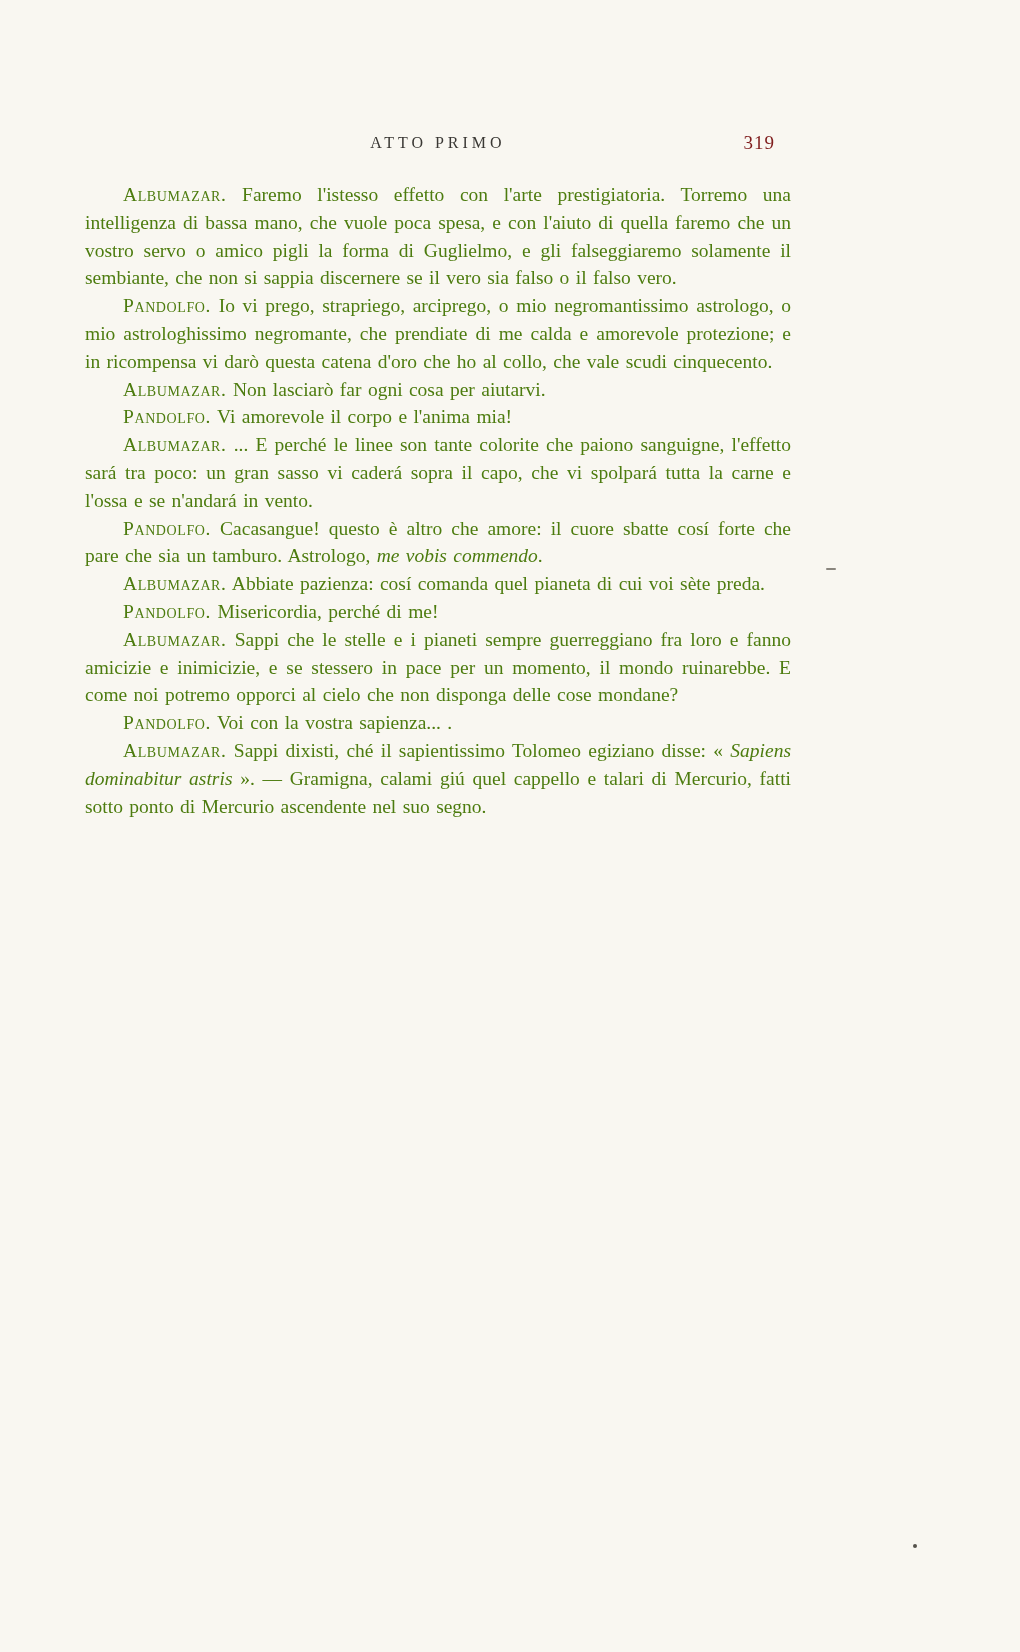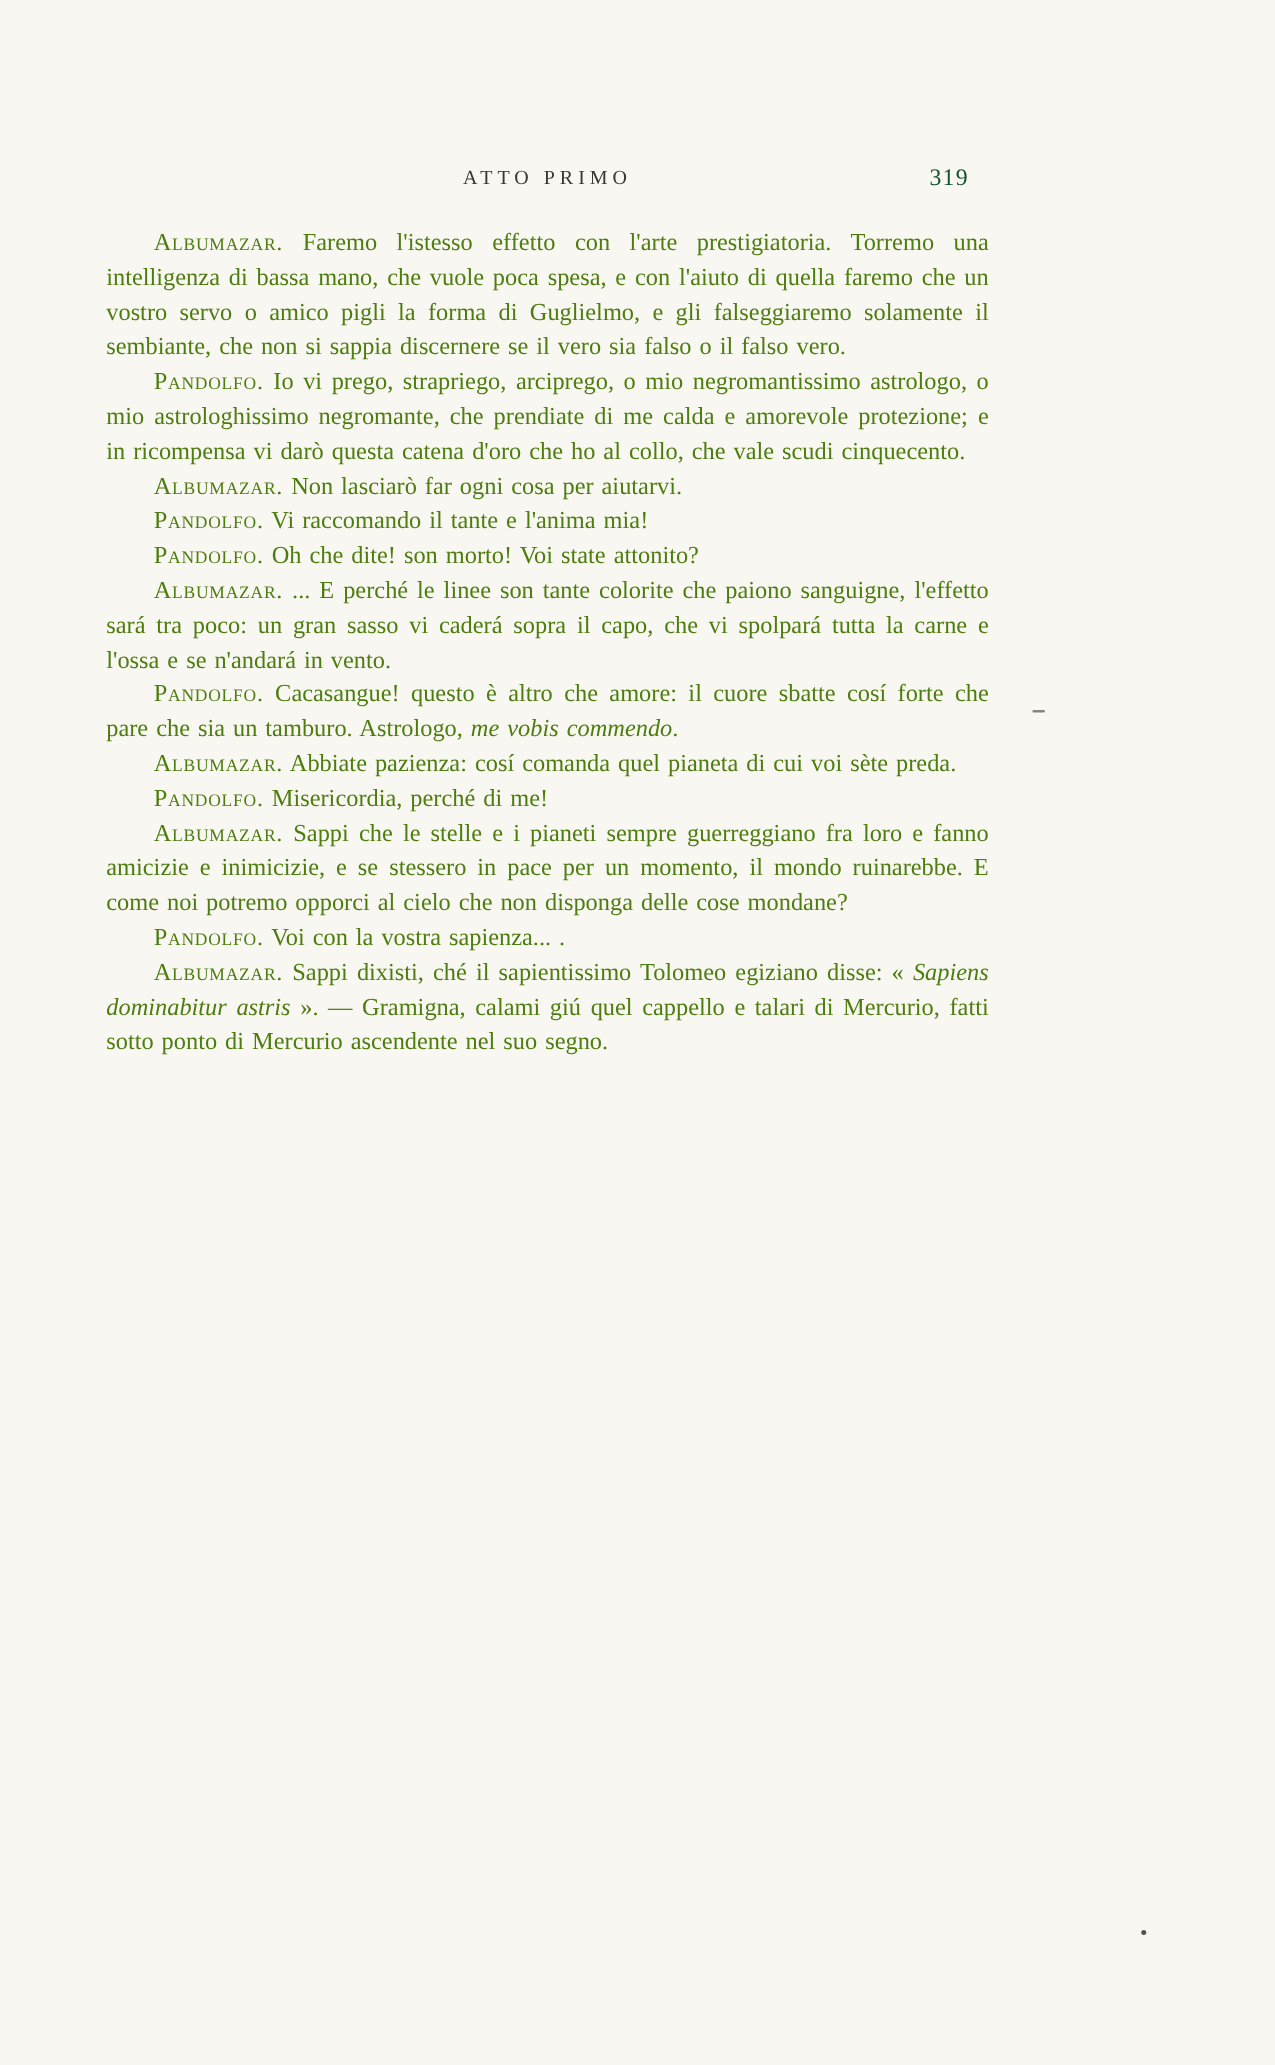--- a/index.html
+++ b/index.html
@@ -31,21 +31,21 @@
     font-size: 16px;
     letter-spacing: 4px;
     color: #3a3834;
   }
   .page-number {
     position: absolute;
     right: 16px;
     top: -2px;
     font-size: 19px;
     letter-spacing: 1px;
-    color: #14532d;
+    color: #7f1d1d;
   }
   .play-text {
     position: absolute;
     top: 181px;
     left: 85px;
     width: 706px;
     font-size: 19.5px;
     line-height: 27.8px;
     text-align: justify;
     color: #4d7c0f;
@@ -89,22 +89,21 @@
 
   <div class="header">
     <span class="header-title">ATTO PRIMO</span>
     <span class="page-number">319</span>
   </div>
 
   <div class="play-text" id="play-text">
       <p class="para"><span class="speaker">Albumazar.</span><span> Faremo l'istesso effetto con l'arte prestigiatoria. Torremo una intelligenza di bassa mano, che vuole poca spesa, e con l'aiuto di quella faremo che un vostro servo o amico pigli la forma di Guglielmo, e gli falseggiaremo solamente il sembiante, che non si sappia discernere se il vero sia falso o il falso vero.</span></p>
       <p class="para"><span class="speaker">Pandolfo.</span><span> Io vi prego, strapriego, arciprego, o mio negromantissimo astrologo, o mio astrologhissimo negromante, che prendiate di me calda e amorevole protezione; e in ricompensa vi darò questa catena d'oro che ho al collo, che vale scudi cinquecento.</span></p>
       <p class="para"><span class="speaker">Albumazar.</span><span> Non lasciarò far ogni cosa per aiutarvi.</span></p>
-      <p class="para"><span class="speaker">Pandolfo.</span><span> Vi raccomando il tante e l'anima mia!</span></p>
-      <p class="para"><span class="speaker">Pandolfo.</span><span> Oh che dite! son morto! Voi state attonito?</span></p>
+      <p class="para"><span class="speaker">Pandolfo.</span><span> Vi amorevole il corpo e l'anima mia!</span></p>
       <p class="para"><span class="speaker">Albumazar.</span><span> ... E perché le linee son tante colorite che paiono sanguigne, l'effetto sará tra poco: un gran sasso vi caderá sopra il capo, che vi spolpará tutta la carne e l'ossa e se n'andará in vento.</span></p>
       <p class="para"><span class="speaker">Pandolfo.</span><span> Cacasangue! questo è altro che amore: il cuore sbatte cosí forte che pare che sia un tamburo. Astrologo, </span><span class="it">me vobis commendo</span><span>.</span></p>
       <p class="para"><span class="speaker">Albumazar.</span><span> Abbiate pazienza: cosí comanda quel pianeta di cui voi sète preda.</span></p>
       <p class="para"><span class="speaker">Pandolfo.</span><span> Misericordia, perché di me!</span></p>
       <p class="para"><span class="speaker">Albumazar.</span><span> Sappi che le stelle e i pianeti sempre guerreggiano fra loro e fanno amicizie e inimicizie, e se stessero in pace per un momento, il mondo ruinarebbe. E come noi potremo opporci al cielo che non disponga delle cose mondane?</span></p>
       <p class="para"><span class="speaker">Pandolfo.</span><span> Voi con la vostra sapienza... .</span></p>
       <p class="para"><span class="speaker">Albumazar.</span><span> Sappi dixisti, ché il sapientissimo Tolomeo egiziano disse: « </span><span class="it">Sapiens dominabitur astris</span><span> ». — Gramigna, calami giú quel cappello e talari di Mercurio, fatti sotto ponto di Mercurio ascendente nel suo segno.</span></p>
     </div>
 
   <span class="margin-dash"></span>

